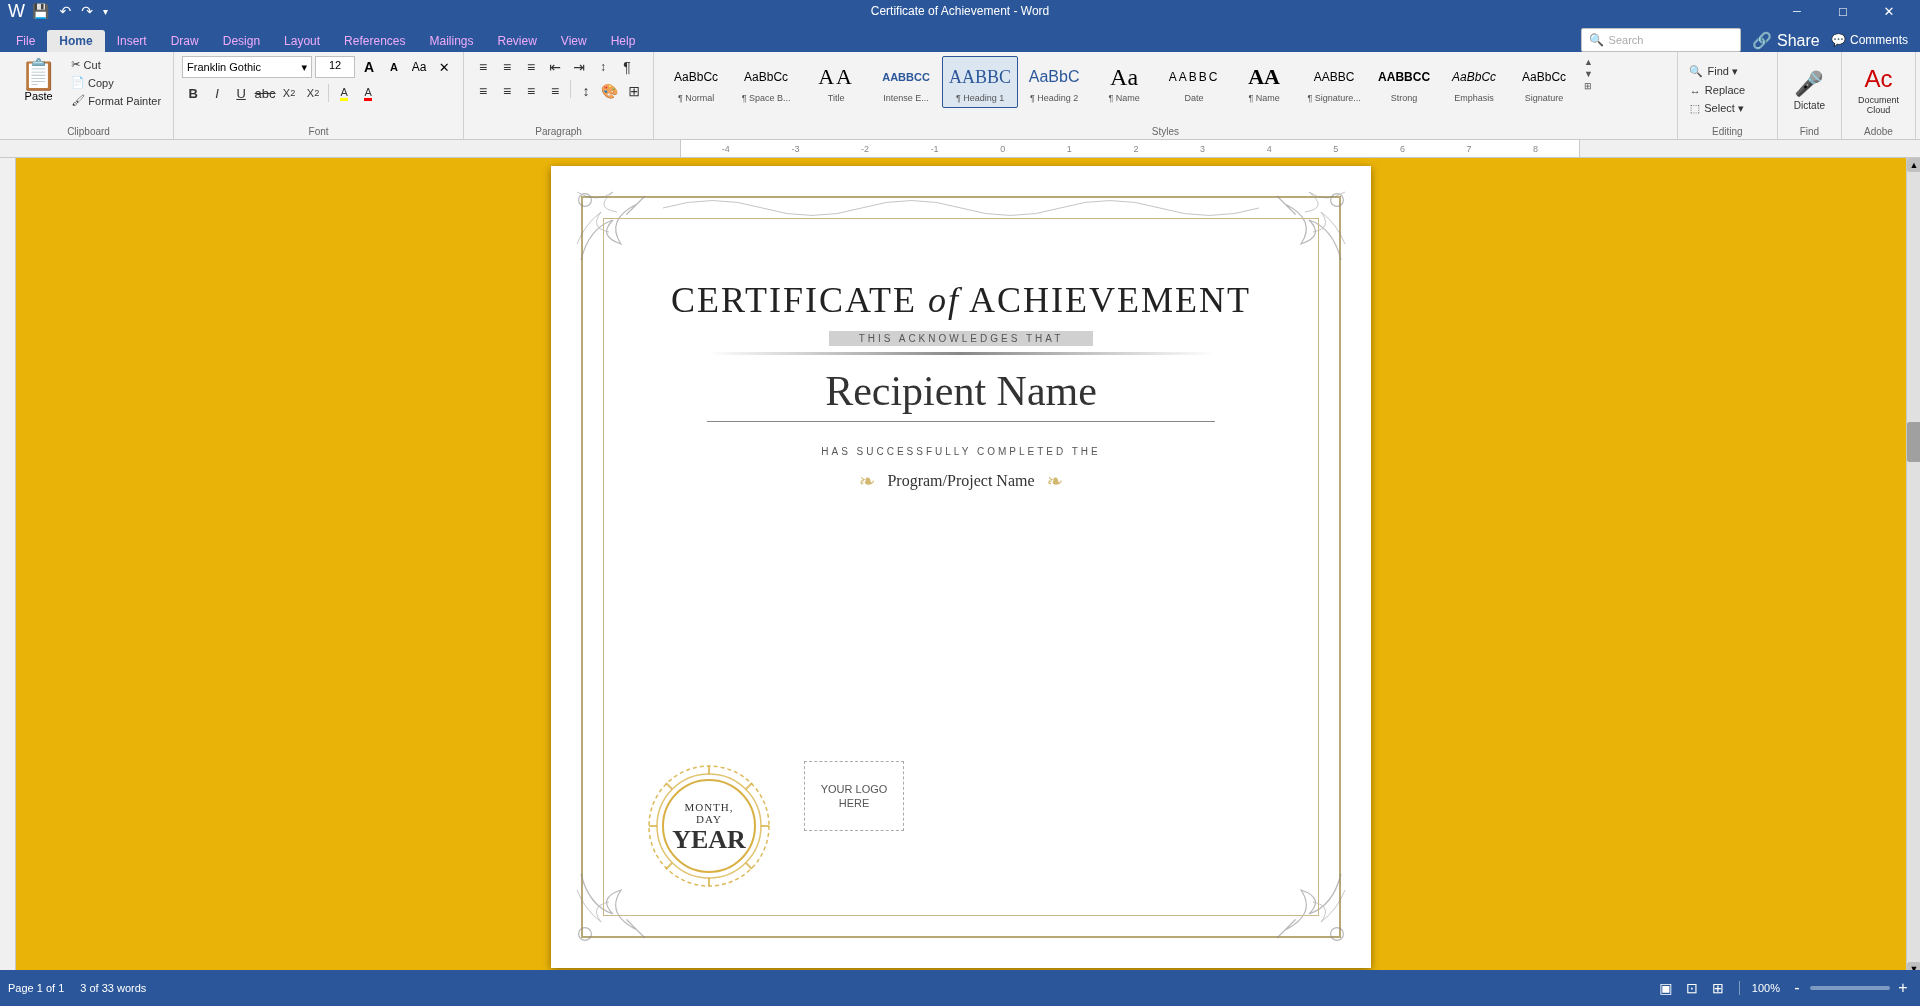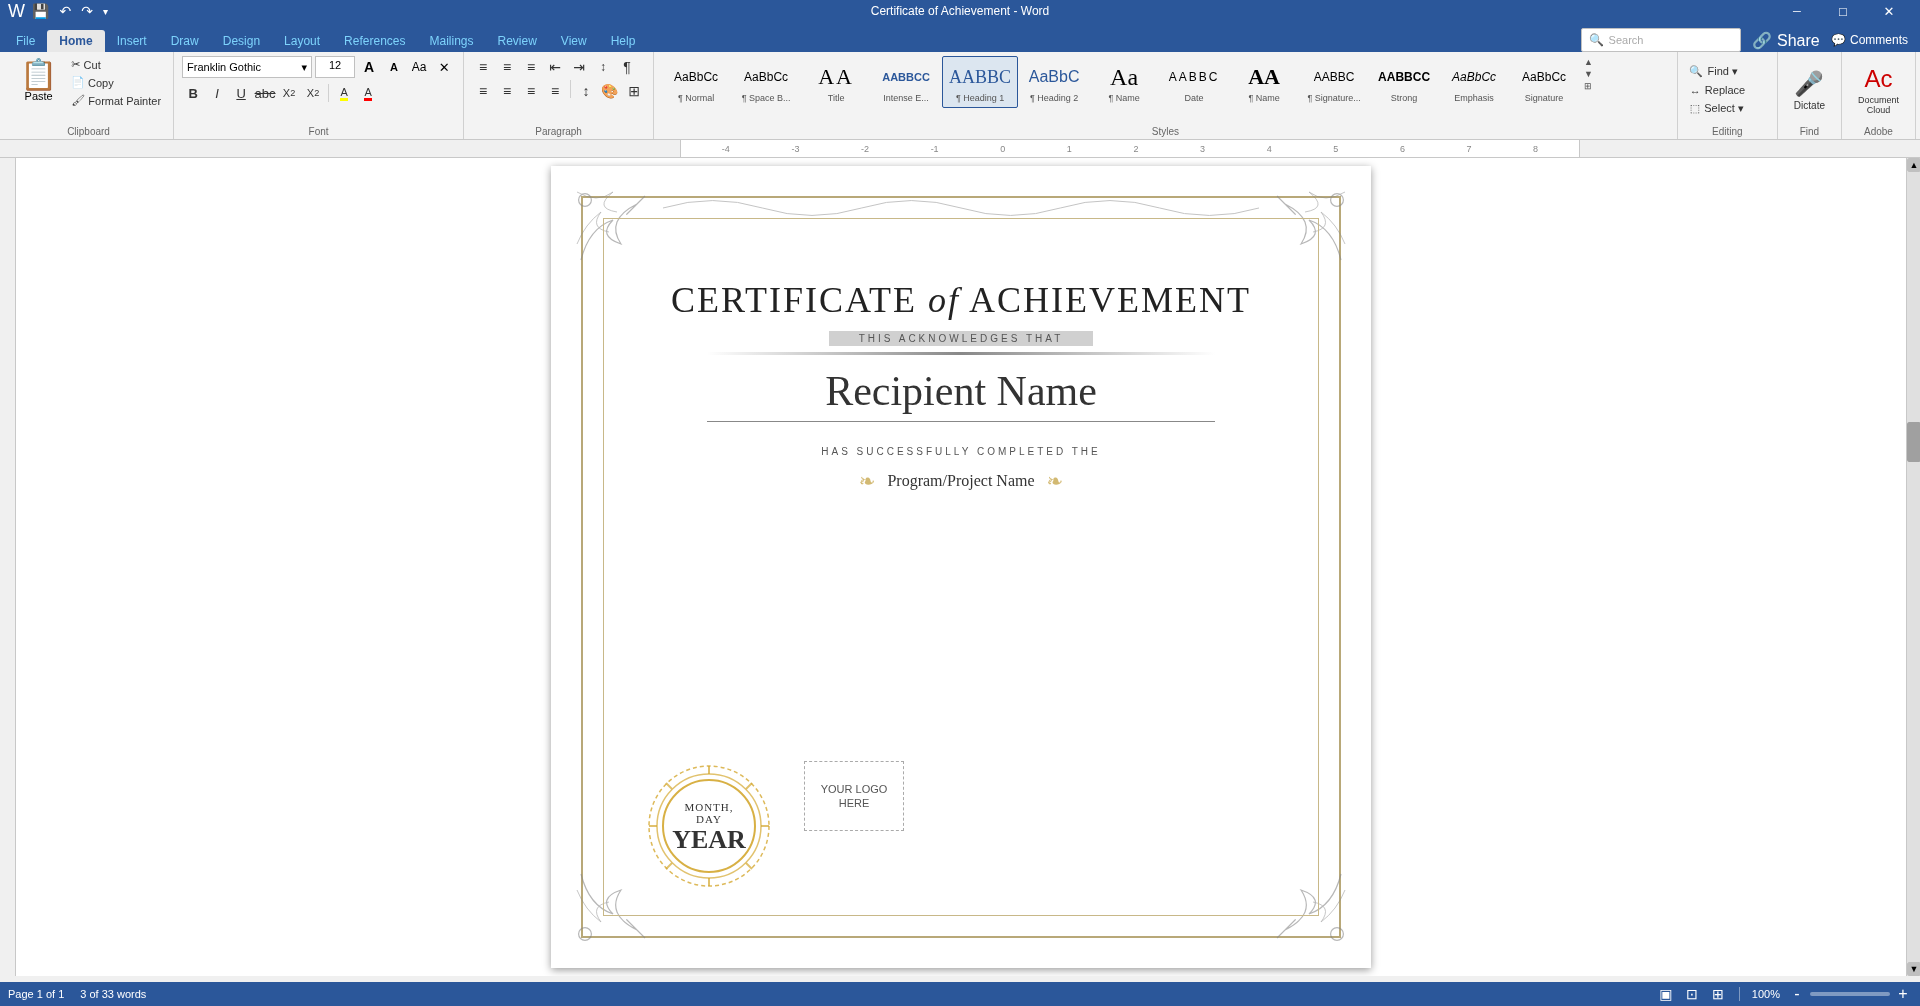--- a/index.html
+++ b/index.html
@@ -20,21 +20,21 @@
     
     .ribbon-tabs {
       background: #2b579a;
       display: flex;
       align-items: flex-end;
       padding: 0 4px;
       height: 30px;
     }
     .ribbon-tab {
       padding: 4px 12px;
-      color: #7dd3fc;
+      color: #f0abfc;
       font-size: 12px;
       cursor: pointer;
       border-radius: 3px 3px 0 0;
     }
     .ribbon-tab.active { background: #e8e8e8; color: #2b579a; font-weight: 600; }
 
     
     .ribbon {
       background: #f3f3f3;
       border-bottom: 1px solid #c8c8c8;
@@ -205,21 +205,21 @@
       align-items: center;
       padding-top: 4px;
     }
 
     
     .doc-area {
       flex: 1;
       display: flex;
       justify-content: center;
       padding: 8px;
-      background: #ffffff;
+      background: #eab308;
       overflow: auto;
     }
 
     
     .page {
       background: white;
       width: 820px;
       min-height: 620px;
       box-shadow: 0 2px 8px rgba(0,0,0,0.4);
       position: relative;
@@ -343,21 +343,21 @@
       justify-content: center;
       font-size: 11px;
       color: #555;
       text-align: center;
       line-height: 1.3;
     }
 
     
     .status-bar {
       background: #2b579a;
-      height: 24px;
+      height: 36px;
       display: flex;
       align-items: center;
       justify-content: space-between;
       padding: 0 8px;
       color: white;
       font-size: 11px;
       position: fixed;
       bottom: 0;
       width: 1920px;
       text-align: right;

